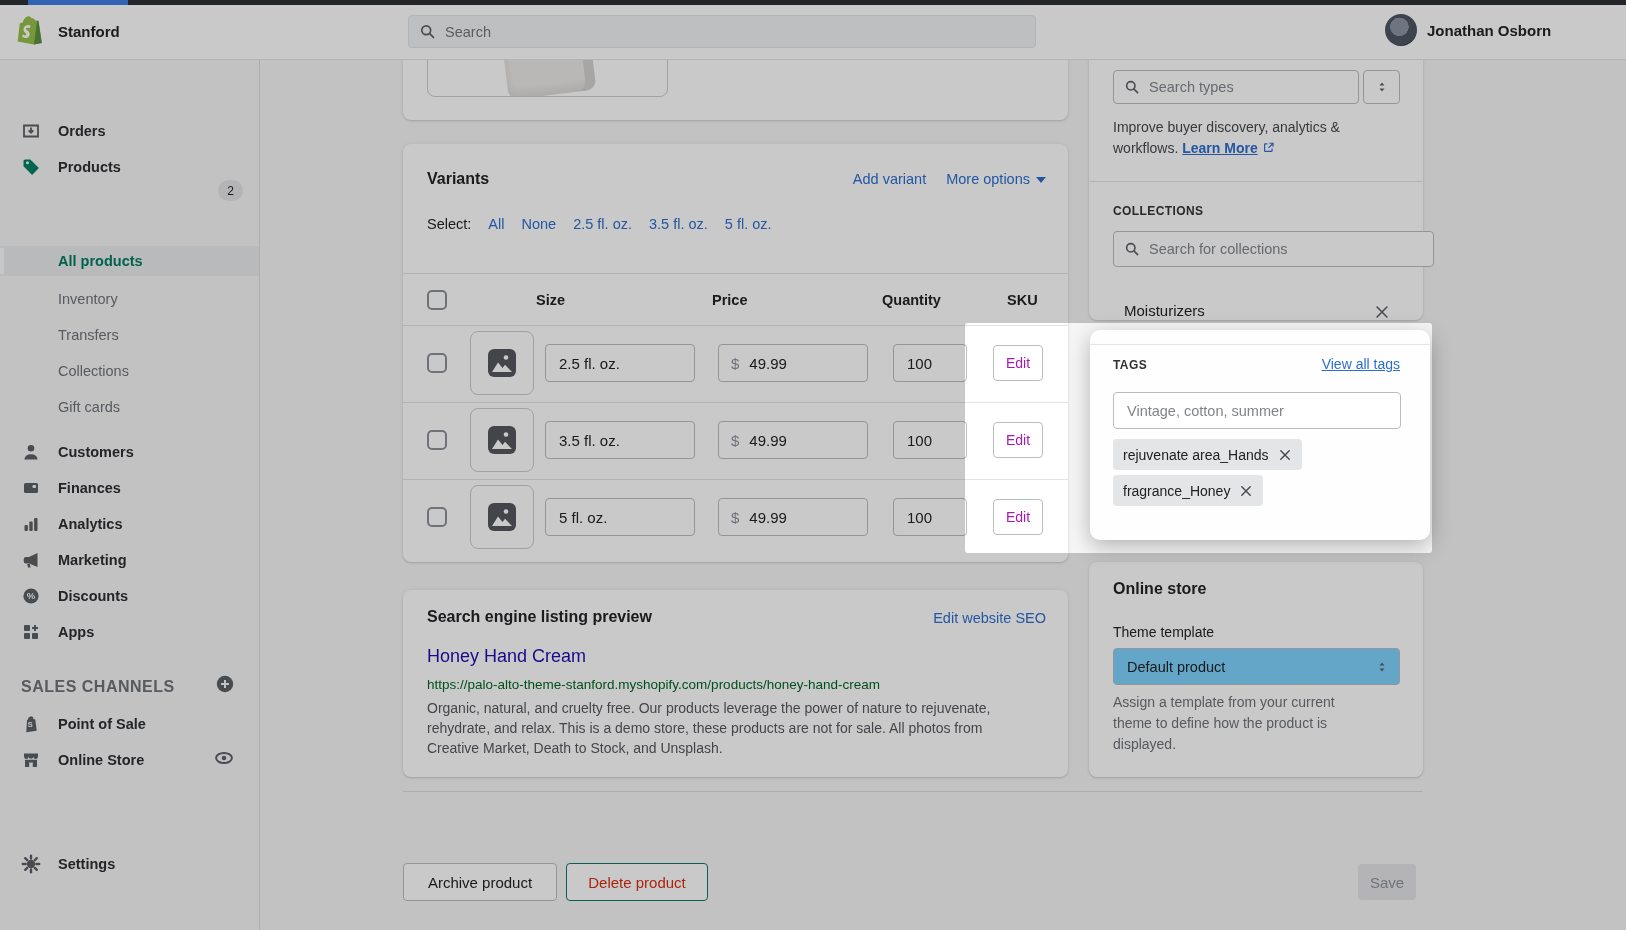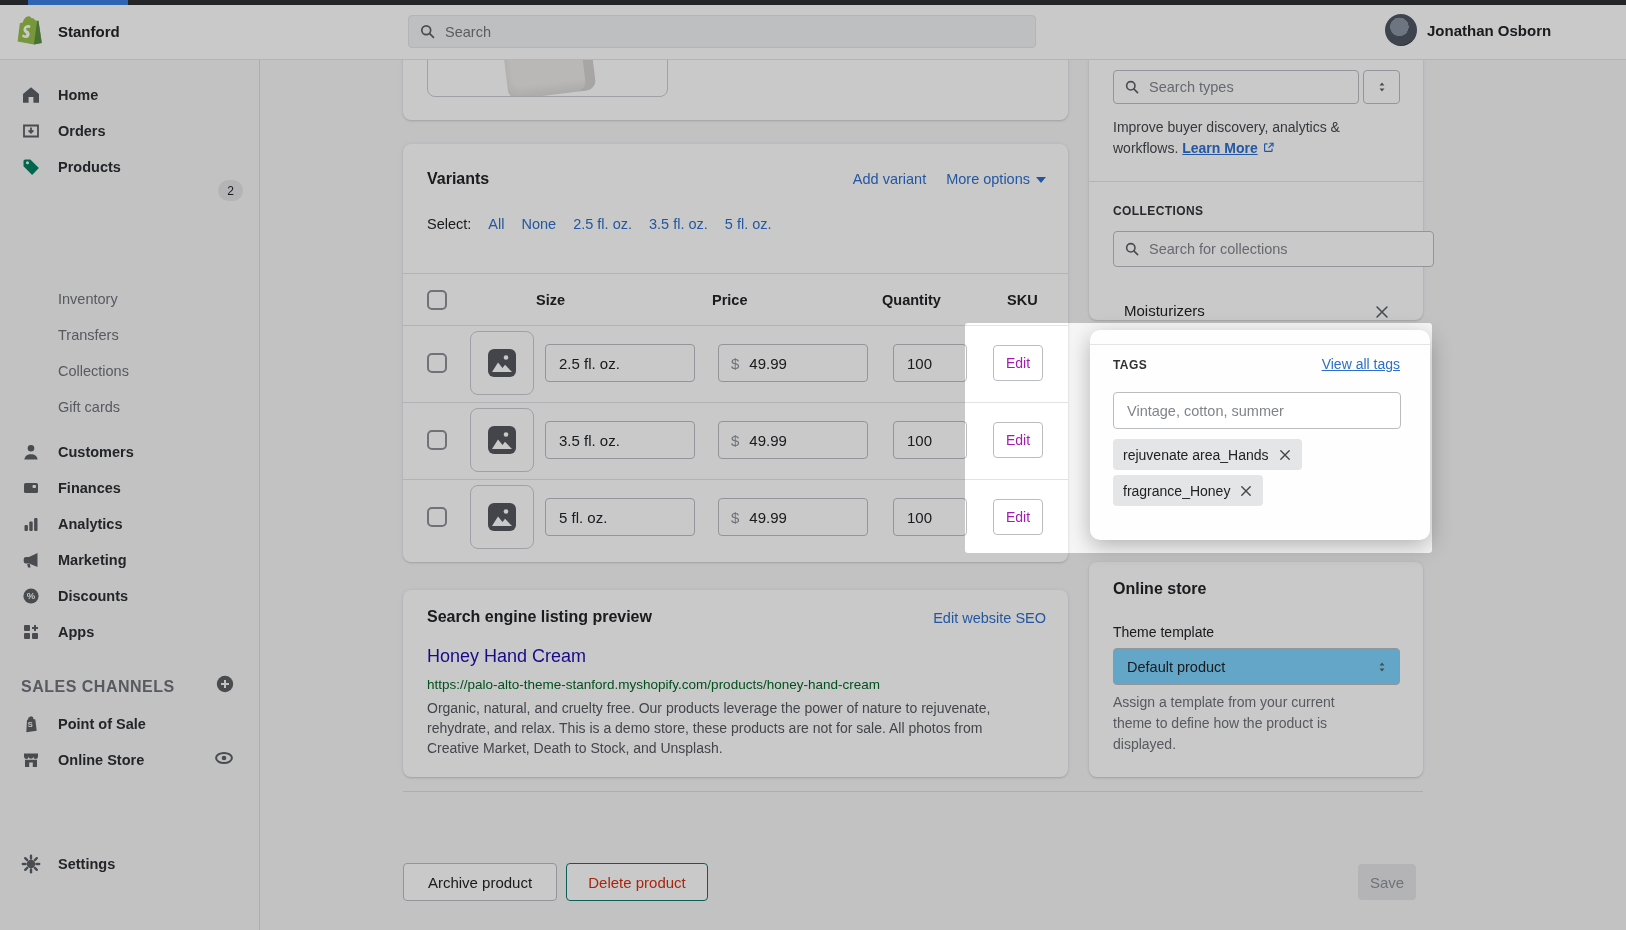--- a/index.html
+++ b/index.html
@@ -131,40 +131,37 @@
           <circle cx="8.5" cy="8.5" r="5.2" fill="none" stroke="#5c5f62" stroke-width="2"></circle>
           <line x1="12.6" y1="12.6" x2="17" y2="17" stroke="#5c5f62" stroke-width="2" stroke-linecap="round"></line>
         </svg>
       <input placeholder="Search" style="">
     </div>
     <div class="avatar"></div>
     <div class="username">Jonathan Osborn</div>
   </div>
 
   <div class="sidebar">
-    <div class="si" style="top:18px">
-      <svg class="ic" viewBox="0 0 20 20">
-          <path fill="currentColor" d="M10 2.2 18 9v8.8h-5.6V12h-4.8v5.8H2V9z"></path>
-        </svg>
-      <span class="lb">Home</span>
-    </div>
     <div class="si" style="top:54px">
       <svg class="ic" viewBox="0 0 20 20">
           <path fill="none" stroke="currentColor" stroke-width="1.8" d="M3 4.5h14v11H3z"></path>
           <path fill="none" stroke="currentColor" stroke-width="1.8" d="M10 6.5v5M7.6 9.4 10 11.8l2.4-2.4"></path>
         </svg>
       <span class="lb">Orders</span>
     </div>
     <div class="badge">2</div>
     <div class="si" style="top:90px">
       <svg class="ic" viewBox="0 0 20 20">
           <path fill="#008060" d="M2.5 4.3c0-1 .8-1.8 1.8-1.8h5l8.6 8.6-6.8 6.8-8.6-8.6zm4 3a1.5 1.5 0 1 0 0-3 1.5 1.5 0 0 0 0 3z"></path>
         </svg>
       <span class="lb">Products</span>
     </div>
+    <div class="si sub active" style="top:186px;height:30px">
+        <span class="lb">All products</span>
+      </div>
     <div class="si sub" style="top:222px">
         <span class="lb">Inventory</span>
       </div>
     <div class="si sub" style="top:258px">
         <span class="lb">Transfers</span>
       </div>
     <div class="si sub" style="top:294px">
         <span class="lb">Collections</span>
       </div>
     <div class="si sub" style="top:330px">

